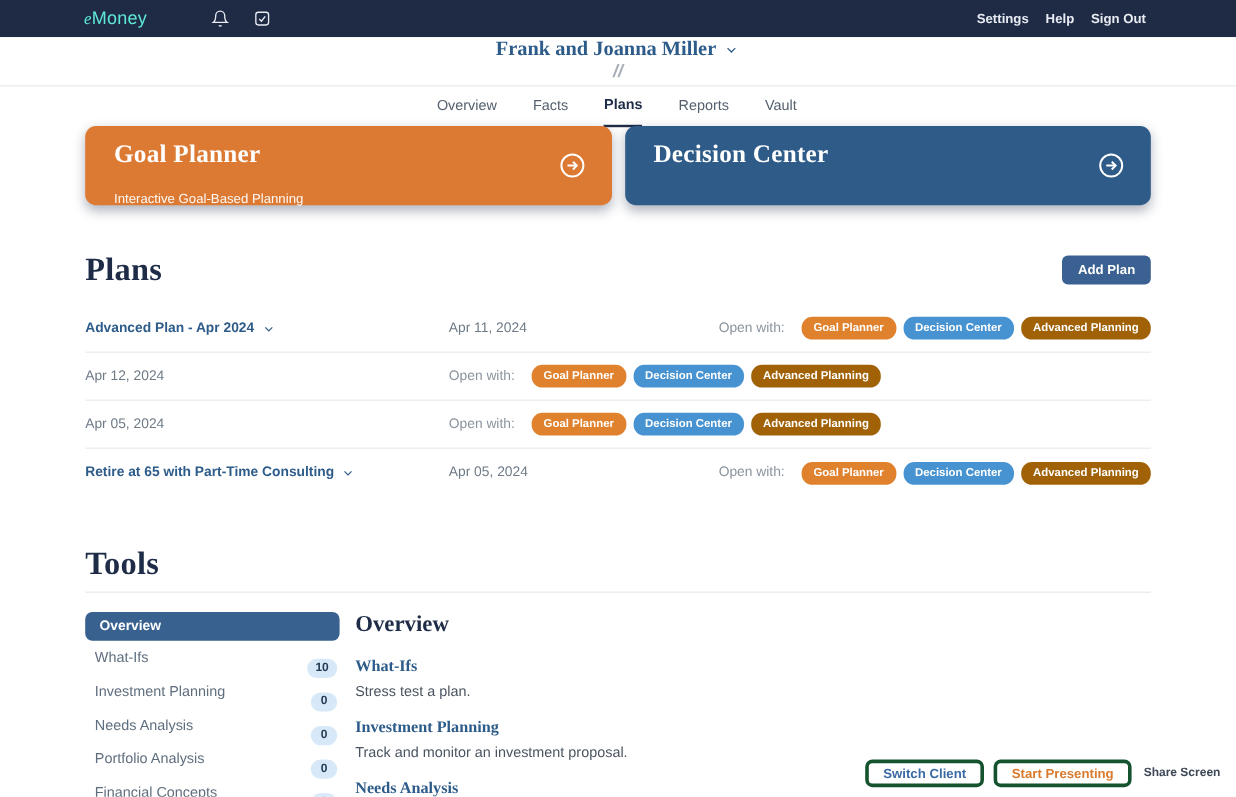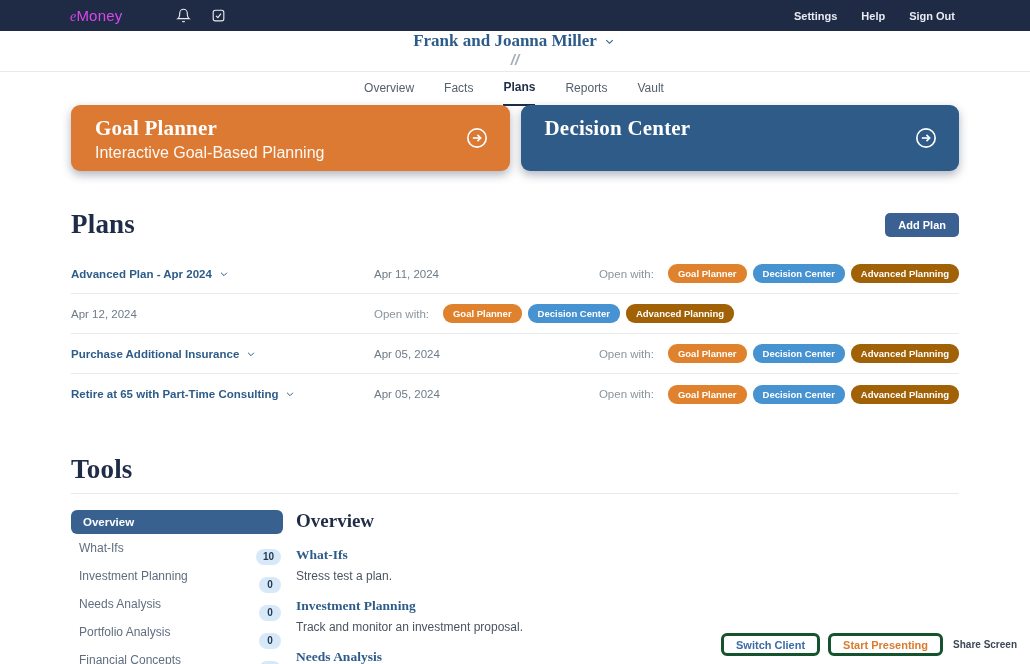--- a/index.html
+++ b/index.html
@@ -11,29 +11,29 @@
     position:relative;
     overflow:hidden;
   }
   .serif { font-family:"Liberation Serif","DejaVu Serif",serif; }
 
   
   .topbar {
     height:31px; background:#1F2B45; display:flex; align-items:center;
     padding:0 75px 0 70px; color:#E8EBF2;
   }
-  .logo { font-size:15px; color:#d946ef; margin-right:28px; letter-spacing:.2px; cursor:pointer; }
+  .logo { font-size:15px; color:#5eead4; margin-right:28px; letter-spacing:.2px; cursor:pointer; }
   .logo .logo-e { font-family:"Liberation Serif",serif; font-style:italic; font-size:14px; }
   .logo .logo-rest { font-weight:500; }
   .topnav-items { display:flex; align-items:center; gap:24px; }
   .topnav-item { font-size:11px; font-weight:700; color:#E8EBF2; cursor:pointer; display:flex; align-items:center; gap:5px; white-space:nowrap; }
   .chev { width:9px; height:9px; stroke:#E8EBF2; stroke-width:2.4; fill:none; display:block; }
   .topbar-icons { display:flex; align-items:center; gap:20px; margin-left:26px; }
   .tool-icon { width:15px; height:15px; stroke:#E8EBF2; stroke-width:1.8; fill:none; display:block; cursor:pointer; }
-  .topbar-right { margin-left:auto; display:flex; align-items:center; gap:24px;text-align:center; }
+  .topbar-right { margin-left:auto; display:flex; align-items:center; gap:14px;text-align:center; }
 
   
   .clientbar {
     height:41px; background:#ffffff; border-bottom:1px solid #E7E9EE;
     display:flex; align-items:center; padding:0 74px 0 72px;flex-direction:column;
   }
   .client-name { font-size:17px; font-weight:700; color:#2E5C8A; display:flex; align-items:center; gap:7px; cursor:pointer; }
   .client-name .chev { stroke:#2E5C8A; width:11px; height:11px; }
   .breadcrumb-sep { color:#A6AEB8; font-size:15px; font-style:italic; margin:0 22px 0 24px; font-weight:600; }
   .client-tabs { display:flex; align-items:center; gap:30px; }
@@ -47,21 +47,21 @@
 
   .banners { display:flex; gap:11px; margin-top:33px; }
   .banner {
     flex:1; height:66px; border-radius:9px; color:#fff; position:relative;
     padding:11px 24px 0 24px; cursor:pointer;
     box-shadow:0 4px 10px rgba(31,43,69,.35);
   }
   .banner.orange { background:#DC7A33; }
   .banner.blue   { background:#2E5B88; }
   .banner-title { font-size:21px; font-weight:600; letter-spacing:.2px; }
-  .banner-sub { font-size:16px; margin-top:3px; opacity:.95; }
+  .banner-sub { font-size:11px; margin-top:19px; opacity:.95; }
   .banner-arrow { position:absolute; right:22px; top:22px; width:22px; height:22px; stroke:#fff; stroke-width:1.8; fill:none; }
 
   .section-head { display:flex; align-items:center; justify-content:space-between; margin-top:38px; }
   .h-plans, .h-tools { font-size:27px; font-weight:600; color:#1F2C47; letter-spacing:.2px; }
   .btn-add {
     background:#3A6191; color:#fff; font-size:11px; font-weight:700;
     border:none; border-radius:5px; height:24px; padding:0 13px; cursor:pointer;
     font-family:"Liberation Sans",sans-serif;
   }
 
@@ -221,26 +221,20 @@
       <div class="plan-date">Apr 12, 2024</div>
       <div class="row-actions">
         <span class="open-with">Open with:</span>
         <span class="badge gp">Goal Planner</span>
         <span class="badge dc">Decision Center</span>
         <span class="badge ap">Advanced Planning</span>
       </div>
     </div>
 
     <div class="plan-row">
-      <div class="plan-name">
-        <span>Purchase Additional Insurance</span>
-        <svg class="chev" viewBox="0 0 24 24">
-            <polyline points="5 9 12 16 19 9"></polyline>
-          </svg>
-      </div>
       <div class="plan-date">Apr 05, 2024</div>
       <div class="row-actions">
         <span class="open-with">Open with:</span>
         <span class="badge gp">Goal Planner</span>
         <span class="badge dc">Decision Center</span>
         <span class="badge ap">Advanced Planning</span>
       </div>
     </div>
 
     <div class="plan-row">

